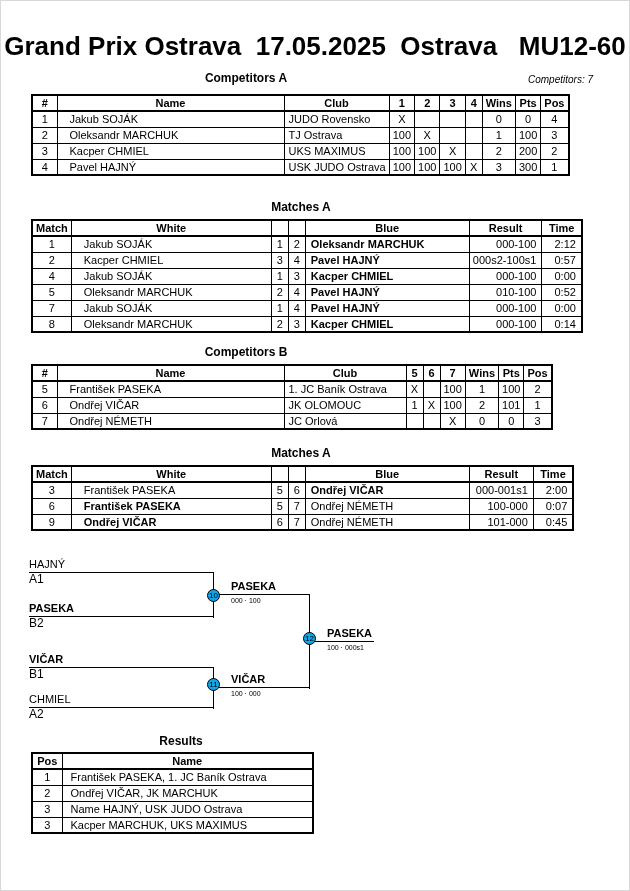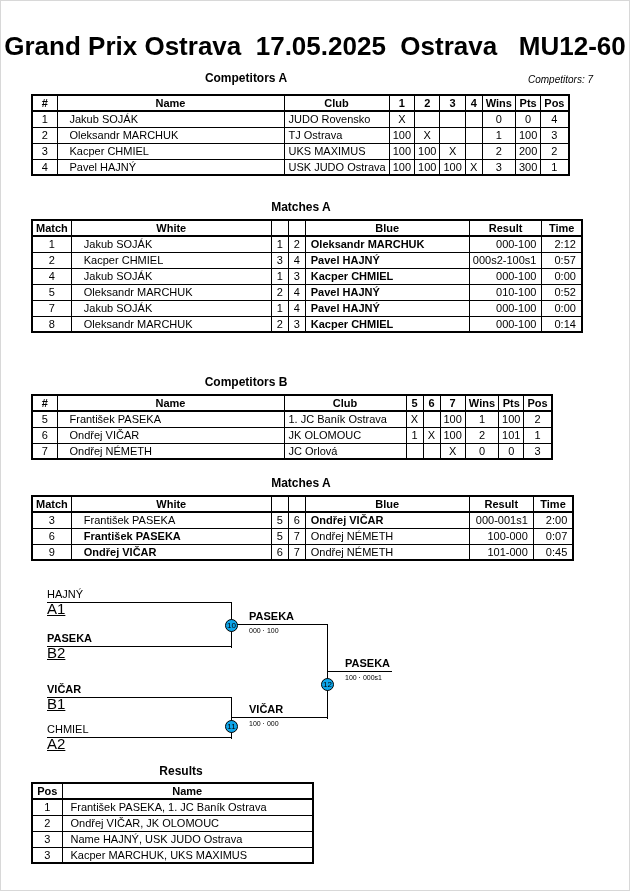--- a/index.html
+++ b/index.html
@@ -12,21 +12,21 @@
   }
   .title {
     padding-top: 30px; text-align: center;
     font-size: 26px; font-weight: bold; white-space: pre;
   }
   .sec-head { font-size: 12px; font-weight: bold; text-align: center; }
   .head-row { position: relative; margin-top: 9px; height: 15px; }
   .head-comp { width: 430px; margin-left: 30px; }
   .comp-count { position: absolute; right: 36px; top: 3px; font-size: 10px; font-weight: normal; font-style: italic; }
   .head-match { width: 540px; margin-left: 30px; margin-top: 24px; margin-bottom: 5px; }
-  .head-comp-b { width: 430px; margin-left: 30px; margin-top: 42px; margin-bottom: 5px; }
+  .head-comp-b { width: 430px; margin-left: 30px; margin-top: 12px; margin-bottom: 5px; }
   .head-match-b { width: 540px; margin-left: 30px; margin-top: 16px; margin-bottom: 5px; }
   .head-results { width: 300px; margin-left: 30px; margin-top: 8px; margin-bottom: 4px; }
 
   table.tbl {
     border-collapse: collapse; table-layout: fixed;
     margin-left: 30px; border: 2px solid #000;
   }
   .mt8 { margin-top: 8px; }
   .tbl th, .tbl td {
     border: 1px solid #000; height: 16px; font-size: 11px;
@@ -35,24 +35,24 @@
   .tbl th { font-weight: bold; text-align: center; border-bottom: 2px solid #000; }
   .c { text-align: center; }
   .r { text-align: right; padding-right: 5px !important; }
   .ln { padding-left: 12px !important; }
   .cl { padding-left: 4px !important; }
   .bn2 { padding-left: 5px !important; }
   .rn { padding-left: 8px !important; margin-left: 40px; }
   .bold { font-weight: bold; }
 
   
-  .bracket { position: relative; margin-left: 46px; margin-top: 25px; width: 570px; height: 170px; }
+  .bracket { position: relative; margin-left: 28px; margin-top: 25px; width: 570px; height: 170px; }
   .slot { position: absolute; left: 0; width: 185px; }
   .slot-name { font-size: 11px; line-height: 12px; padding-bottom: 2px; border-bottom: 1px solid #000; }
-  .slot-seed { font-size: 15px; line-height: 10px; padding-top: 1px; text-decoration: underline; }
+  .slot-seed { font-size: 12px; line-height: 10px; padding-top: 1px; }
   .vline { position: absolute; width: 1px; background: #000; }
   .winner { position: absolute; }
   .winner-name {
     font-size: 11px; line-height: 12px; font-weight: bold;
     padding: 0 0 2px 17px; border-bottom: 1px solid #000; white-space: nowrap;
   }
   .winner-score { font-size: 7px; line-height: 9px; padding-left: 17px; padding-top: 1px; white-space: nowrap; }
   .node {
     position: absolute; width: 13px; height: 13px; border: 1px solid #000; border-radius: 50%;
     background: #0ea5e9; font-size: 8px; line-height: 11px; text-align: center; z-index: 2;
@@ -377,22 +377,22 @@
     <div class="winner" style="left:185px; top:117px; width:96px">
       <div class="winner-name">VIČAR</div>
       <div class="winner-score">100 · 000</div>
     </div>
     <div class="winner" style="left:281px; top:71px; width:64px">
       <div class="winner-name">PASEKA</div>
       <div class="winner-score">100 · 000s1</div>
     </div>
 
     <div class="node" style="left:178px; top:33px"><span>10</span></div>
-    <div class="node" style="left:178px; top:134px"><span>11</span></div>
-    <div class="node" style="left:274px; top:92px"><span>12</span></div>
+    <div class="node" style="left:178px; top:122px"><span>11</span></div>
+    <div class="node" style="left:274px; top:76px"><span>12</span></div>
   </div>
 
   <div class="sec-head head-results">Results</div>
 
   <table class="tbl">
     <colgroup>
       <col style="width:30px">
         <col style="width:251px">
     </colgroup>
     <thead>
@@ -401,21 +401,21 @@
         <th>Name</th>
       </tr>
     </thead>
     <tbody>
       <tr>
         <td class="c">1</td>
         <td class="rn">František PASEKA, 1. JC Baník Ostrava</td>
       </tr>
       <tr>
         <td class="c">2</td>
-        <td class="rn">Ondřej VIČAR, JK OLOMOUC</td>
+        <td class="rn">Ondřej VIČAR, JK MARCHUK</td>
       </tr>
       <tr>
         <td class="c">3</td>
         <td class="rn">Name HAJNÝ, USK JUDO Ostrava</td>
       </tr>
       <tr>
         <td class="c">3</td>
         <td class="rn">Kacper MARCHUK, UKS MAXIMUS</td>
       </tr>
     </tbody>

